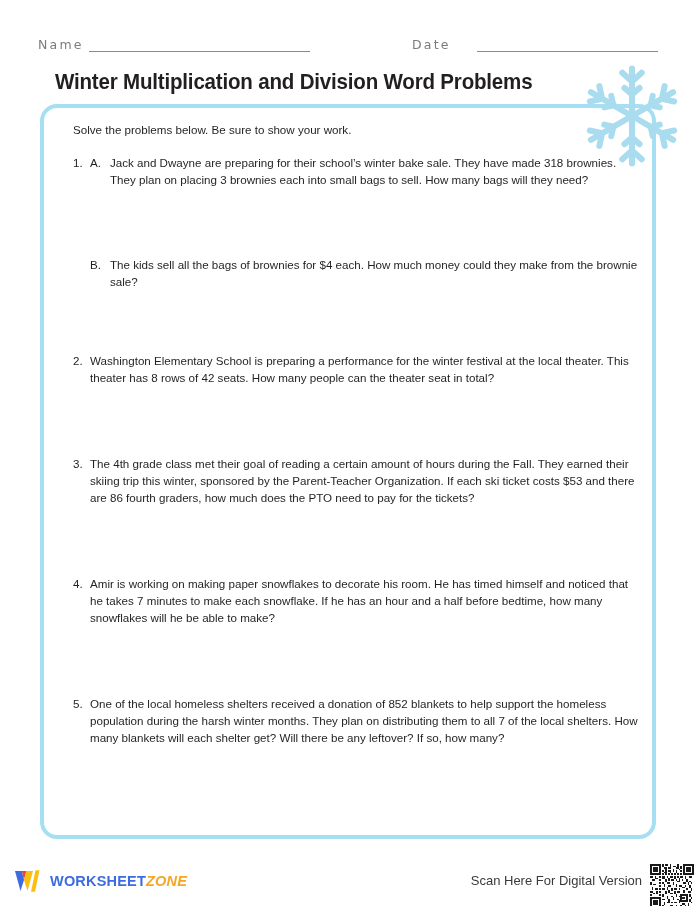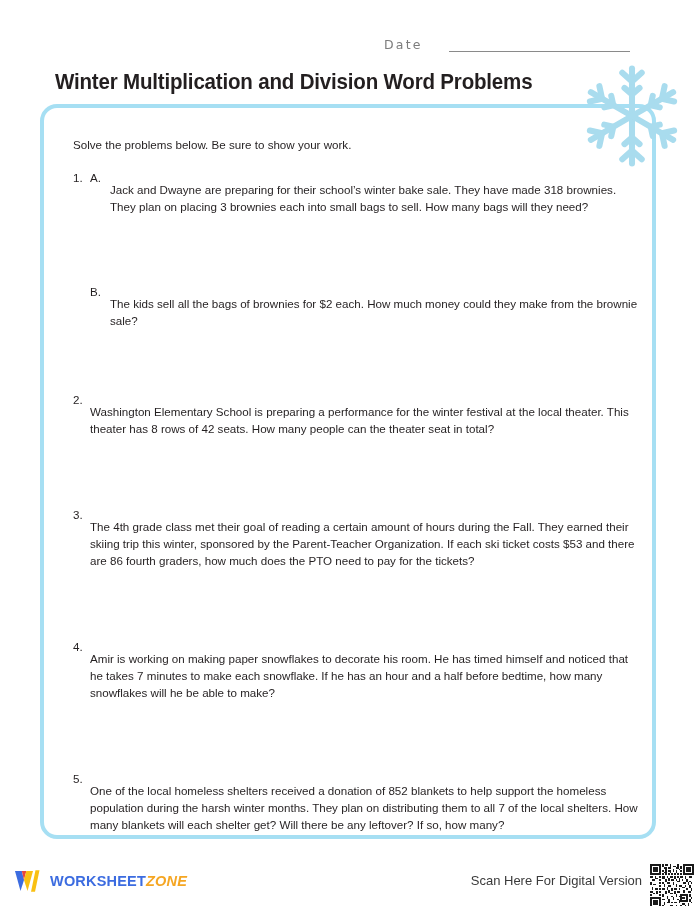--- a/index.html
+++ b/index.html
@@ -8,21 +8,21 @@
     background: #ffffff;
     font-family: "Liberation Sans", sans-serif;
     overflow: hidden;
   }
   .page { position: relative; width: 700px; height: 906px; background: #fff; }
 
   
   .hdr { position: absolute; top: 38px; left: 0; width: 700px; height: 22px; }
   .hdr-group { position: absolute; display: flex; align-items: flex-end; }
   .hdr-name { left: 38px; width: 272px; }
-  .hdr-date { left: 384px; width: 246px; gap: 21px; }
+  .hdr-date { left: 412px; width: 246px; gap: 21px; }
   .hdr-label {
     font-size: 12.5px; color: #7c7c7c; letter-spacing: 2.2px;
     font-family: "DejaVu Sans", sans-serif; font-weight: 400;
     white-space: nowrap; line-height: 14px;
   }
   .hdr-rule { flex: 1; border-bottom: 1.1px solid #8a8a8a; margin-left: 5px; height: 12px; }
 
   
   .title {
     position: absolute; top: 70px; left: 55px;
@@ -46,27 +46,27 @@
     background: transparent; z-index: 2;
   }
 
   
   .content {
     position: absolute; left: 40px; top: 104px;
     width: 616px; height: 735px; z-index: 3;
     padding: 12px 18px 0 18px;
     font-size: 11.6px; color: #231f20; line-height: 1.47;
   }
-  .instruction { margin: 20px 0 0 15px; font-size: 11.6px; color: #231f20; }
+  .instruction { margin: 5px 0 0 15px; font-size: 11.6px; color: #231f20; }
 
   .problem { position: relative; margin-left: 15px; }
   .p-row { display: flex; align-items: flex-start; }
   .p-num { width: 17px; flex: none; text-align: left; }
   .p-alpha { width: 20px; flex: none; text-align: left; }
-  .p-text { flex: 1; margin-top: 12px; }
+  .p-text { flex: 1; }
   .p-sub { display: flex; align-items: flex-start; margin-left: 17px; }
 
   
   .footer { position: absolute; left: 0; top: 862px; width: 700px; height: 44px; }
 
   .logo-wrap { position: absolute; left: 14px; top: 6px; display: flex; align-items: center; }
   .logo-mark { width: 30px; height: 26px; flex: none; }
   .logo-text {
     margin-left: 6px; font-size: 14.5px; font-weight: bold;
     letter-spacing: 0.2px; font-family: "Liberation Sans", sans-serif;
@@ -80,20 +80,24 @@
     font-family: "Liberation Sans", sans-serif;
   }
   .qr { position: absolute; right: 6px; top: 2px; width: 44px; height: 44px; }
 </style>
 </head>
 <body>
 
 <div class="page">
 
   <div class="hdr">
+    <div class="hdr-group hdr-name">
+      <span class="hdr-label">Name</span>
+      <span class="hdr-rule"></span>
+    </div>
     <div class="hdr-group hdr-date">
       <span class="hdr-label">Date</span>
       <span class="hdr-rule"></span>
     </div>
   </div>
 
   <div class="title">Winter Multiplication and Division Word Problems</div>
 
   <svg class="snowflake" viewBox="0 0 100 100">
     <g stroke="#a9dcee" stroke-width="5.6" stroke-linecap="round" stroke-linejoin="round" fill="none">
@@ -127,21 +131,21 @@
 
     <div class="problem" style="margin-top:16px;">
       <div class="p-row">
         <span class="p-num">1.</span>
         <span class="p-alpha">A.</span>
         <span class="p-text">Jack and Dwayne are preparing for their school’s winter bake sale. They have made 318 brownies. They plan on placing 3 brownies each into small bags to sell. How many bags will they need?</span>
       </div>
       <div style="height:68px;"></div>
       <div class="p-sub">
         <span class="p-alpha">B.</span>
-        <span class="p-text">The kids sell all the bags of brownies for $2 each. How much money could they make from the brownie sale?</span>
+        <span class="p-text">The kids sell all the bags of brownies for $4 each. How much money could they make from the brownie sale?</span>
       </div>
       <div style="height:62px;"></div>
     </div>
 
     <div class="problem">
       <div class="p-row">
         <span class="p-num">2.</span>
         <span class="p-text">Washington Elementary School is preparing a performance for  the winter festival at the local theater. This theater has 8 rows of 42 seats. How many people can the theater seat in total?</span>
       </div>
       <div style="height:69px;"></div>

